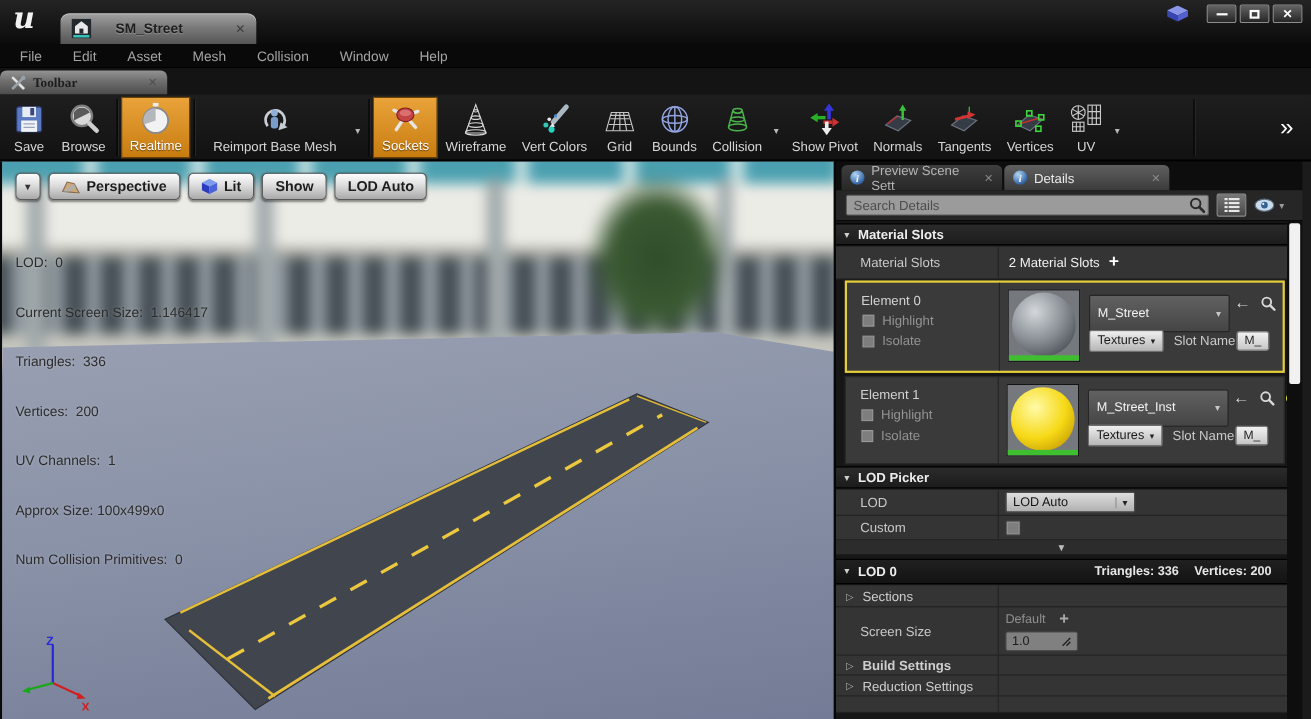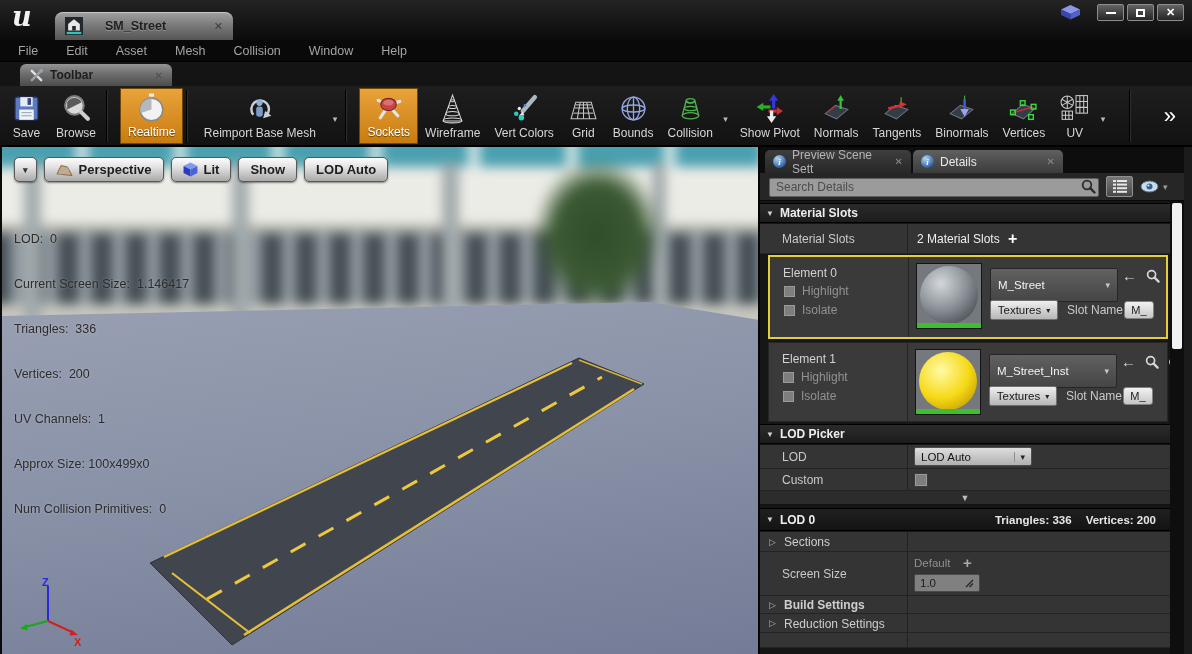--- a/index.html
+++ b/index.html
@@ -28,35 +28,35 @@
   .winbtn .box { width:9px; height:8px; border:2px solid #fff; }
   .winbtn.close-btn { color:#fff; font-size:11px; font-weight:bold; }
 
   
   #menubar { position:absolute; left:0; top:40px; width:1192px; height:22px;
     background:#090909; border-bottom:1px solid #000; display:flex; align-items:center; padding-left:4px; }
   .menu-item { color:#a3a3a3; font-size:12.5px; padding:0 14px; line-height:22px; }
 
   
   #tabrow { position:absolute; left:0; top:62px; width:1192px; height:24px; background:#141414; }
-  .tool-tab { position:absolute; left:20px; bottom:0; width:152px; height:22px;
+  .tool-tab { position:absolute; left:0; bottom:0; width:152px; height:22px;
     background:linear-gradient(180deg,#949494,#6e6e6e 45%,#4c4c4c);
-    border-radius:6px 6px 0 0; display:flex; align-items:center; gap:6px; padding:0 9px; }
+    border-radius:6px 6px 0 0; display:flex; align-items:center; gap:6px; padding:0 9px;font-family:Liberation Serif, serif; }
   .tool-tab-label { color:#1d1d1d; font-size:12px; font-weight:bold; }
   .tool-tab-close { margin-left:auto; color:#4e4e4e; font-size:10px; }
 
   
   #toolbar { position:absolute; left:0; top:86px; width:1192px; height:61px;
     background:linear-gradient(#1e1e1e,#121212); border-bottom:2px solid #000;
     display:flex; align-items:stretch; padding:2px 4px 1px; }
   .tbtn { display:flex; flex-direction:column; align-items:center; justify-content:flex-end;
     gap:2px; padding:3px 7px 4px; color:#d6d6d6; font-size:12px; white-space:nowrap; position:relative; }
   .tbtn svg { height:31px; display:block; }
   .tbtn.active { background:linear-gradient(#e9a33a,#c87c10); border:1px solid #6e4707;
-    color:#fff; text-shadow:0 1px 1px rgba(0,0,0,.55);margin-left:10px; }
+    color:#fff; text-shadow:0 1px 1px rgba(0,0,0,.55); }
   .tbtn.hascaret { padding-right:20px; }
   .tbtn .caret { position:absolute; right:5px; top:26px; color:#b8b8b8; font-size:9px; }
   .tbtn.wide { min-width:152px; justify-content:flex-end; }
   .tsep { width:1px; background:#000; box-shadow:1px 0 0 #2d2d2d; margin:2px 3px; }
   .toverflow { margin-left:auto; align-self:center; color:#fff; font-size:22px; padding:0 12px; }
 
   
   #viewport { position:absolute; left:0; top:147px; width:758px; height:507px;
     background:#8f96a8; overflow:hidden; border-left:2px solid #0a0a0a; }
   .photo { position:absolute; left:-12px; top:-12px; width:784px; height:200px; filter:blur(6px); }
@@ -379,29 +379,20 @@
       <svg viewBox="0 0 30 30" width="31">
         <polygon points="4,20 14,12 26,16 15,25" fill="#353c45" stroke="#6b7382"></polygon>
         <line x1="19.5" y1="11.5" x2="19.5" y2="4" stroke="#3ab03a" stroke-width="1.2"></line>
         <line x1="7" y1="15" x2="19" y2="12" stroke="#d23434" stroke-width="2.4"></line>
         <polygon points="25,10.8 18,8.2 18,14.6" fill="#d23434"></polygon>
       </svg>
       <span>Tangents</span>
     </div>
     <div class="tbtn">
       <svg viewBox="0 0 30 30" width="31">
-        <polygon points="4,20 14,12 26,16 15,25" fill="#353c45" stroke="#6b7382"></polygon>
-        <line x1="18" y1="2.5" x2="18" y2="7" stroke="#3ab03a" stroke-width="1.2"></line>
-        <line x1="18" y1="6" x2="18" y2="15.5" stroke="#4a5ad4" stroke-width="2.4"></line>
-        <polygon points="18,23 13.8,15.5 22.2,15.5" fill="#9aa2ec"></polygon>
-      </svg>
-      <span>Binormals</span>
-    </div>
-    <div class="tbtn">
-      <svg viewBox="0 0 30 30" width="31">
         <polygon points="4,20 14,11 26,15 15,25" fill="#353c45" stroke="#6b7382"></polygon>
         <line x1="5" y1="19" x2="24" y2="13.6" stroke="#c23030" stroke-width="1.4"></line>
         <g stroke="#3ad83a" fill="none" stroke-width="1.4">
           <rect x="12" y="7.5" width="4.5" height="4.5"></rect>
             <rect x="22.5" y="11" width="4.5" height="4.5"></rect>
           <rect x="2.5" y="16.5" width="4.5" height="4.5"></rect>
             <rect x="20" y="21" width="4.5" height="4.5"></rect>
         </g>
       </svg>
       <span>Vertices</span>

